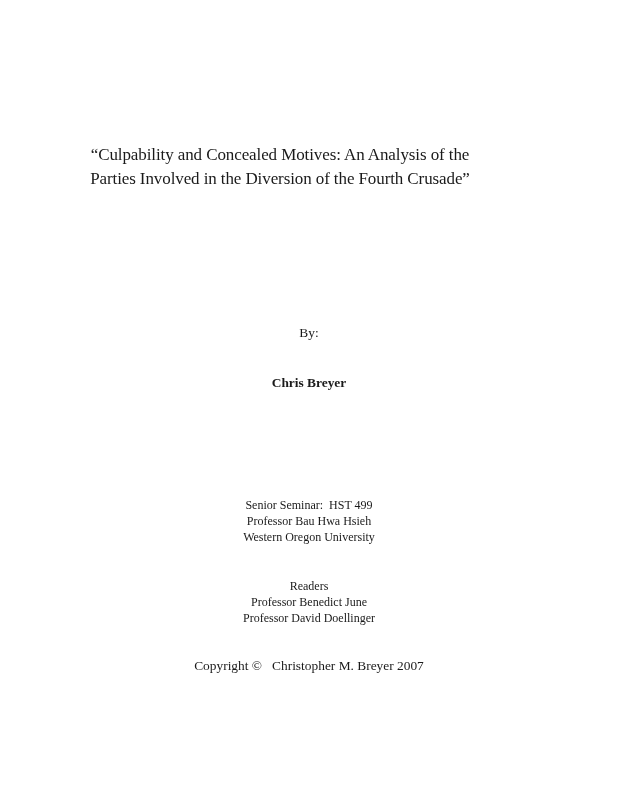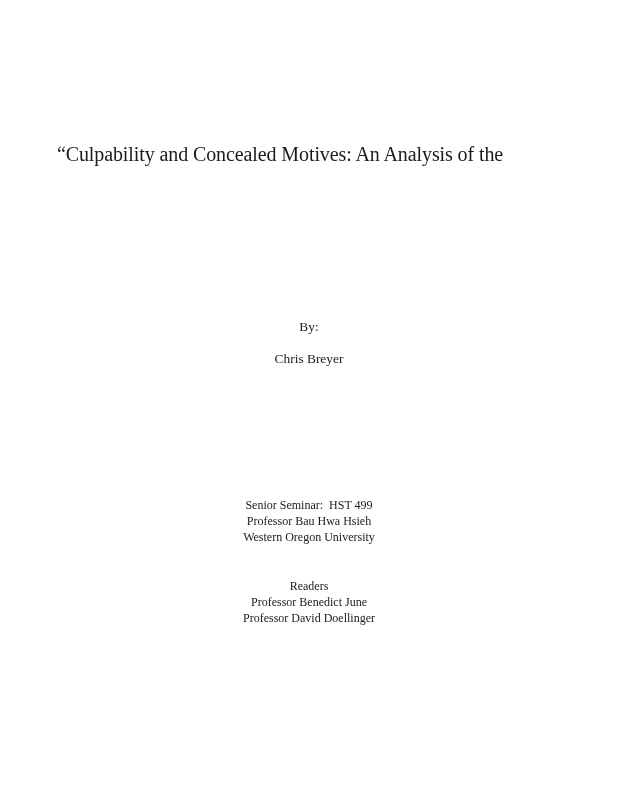--- a/index.html
+++ b/index.html
@@ -21,33 +21,34 @@
       width: 618px;
       height: 800px;
       background: #ffffff;
     }
     .title {
       position: absolute;
       left: 0;
       width: 560px;
       top: 143px;
       text-align: center;
-      font-size: 20px;
+      font-size: 17px;
       line-height: 23.5px;
       letter-spacing: -0.1px;
     }
     .title div { white-space: nowrap; }
     .line {
       position: absolute;
       left: 0;
       width: 618px;
       text-align: center;
       font-size: 13.4px;
       line-height: 16px;
       white-space: nowrap;
+      margin-top: 6px;
     }
     .block {
       position: absolute;
       left: 0;
       width: 618px;
       text-align: center;
       font-size: 12px;
       line-height: 16.2px;
     }
     .block div { white-space: nowrap; }
@@ -62,31 +63,33 @@
       white-space: pre;
     }
   </style>
 </head>
 <body>
 
 <div class="page">
 
   <div class="title">
     <div>“Culpability and Concealed Motives: An Analysis of the</div>
+    <div>Parties Involved in the Diversion of the Fourth Crusade”</div>
   </div>
 
   <div class="line" style="top:319px;">By:</div>
-  <div class="line" style="top:351px;">Chris Breyer</div>
+  <div class="line" style="top:369px;font-weight:bold;">Chris Breyer</div>
 
   <div class="block" style="top:497px;">
     <div style="white-space:pre;">Senior Seminar:  HST 499</div>
     <div>Professor Bau Hwa Hsieh</div>
     <div>Western Oregon University</div>
   </div>
 
   <div class="block" style="top:578px;">
     <div>Readers</div>
     <div>Professor Benedict June</div>
     <div>Professor David Doellinger</div>
   </div>
 
+  <div class="copyright"><span>Copyright ©</span><span>   </span><span>Christopher M. Breyer 2007</span></div>
 
 </div>
 
 </body></html>

